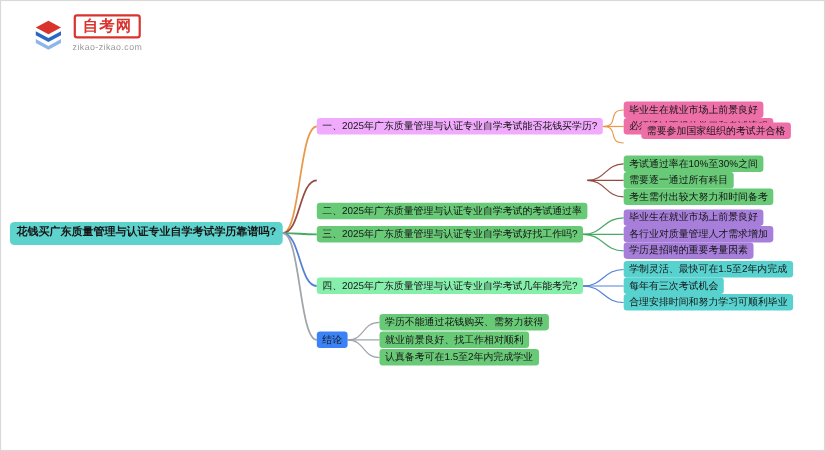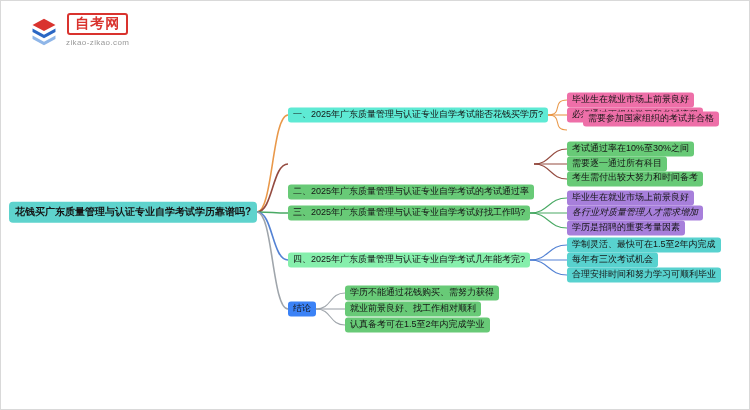--- a/index.html
+++ b/index.html
@@ -63,31 +63,31 @@
       <path d="M 529 259 C 547.5 259, 547.5 259, 566 259" stroke="#4a7bd2" stroke-width="1.1" fill="none" opacity="0.95"></path>
       <path d="M 529 259 C 547.5 259, 547.5 274, 566 274" stroke="#4a7bd2" stroke-width="1.1" fill="none" opacity="0.95"></path>
       <path d="M 256 211 C 272 211, 271 308, 287 308" stroke="#9aa0a6" stroke-width="1.6" fill="none" opacity="0.95"></path>
       <path d="M 315 308 C 331 308, 328 292, 344 292" stroke="#9aa0a6" stroke-width="1.1" fill="none" opacity="0.95"></path>
       <path d="M 315 308 C 331 308, 328 308, 344 308" stroke="#9aa0a6" stroke-width="1.1" fill="none" opacity="0.95"></path>
       <path d="M 315 308 C 331 308, 328 324, 344 324" stroke="#9aa0a6" stroke-width="1.1" fill="none" opacity="0.95"></path>
     </svg>
 
   <div id="mindmap">
       <div class="node root" style="left: 8px; top: 211px; background: rgb(94, 211, 205);">花钱买广东质量管理与认证专业自学考试学历靠谱吗?</div>
-      <div class="node" style="left: 287px; top: 114px; background: #5eead4;">一、2025年广东质量管理与认证专业自学考试能否花钱买学历?</div>
+      <div class="node" style="left: 287px; top: 114px; background: #f0abfc;">一、2025年广东质量管理与认证专业自学考试能否花钱买学历?</div>
       <div class="node" style="left: 566px; top: 99px; background: rgb(238, 111, 168);">毕业生在就业市场上前景良好</div>
       <div class="node" style="left: 566px; top: 114px; background: rgb(238, 111, 168);">必须通过正规的学习和考试流程</div>
       <div class="node" style="left: 566px; top: 118px; background: rgb(238, 111, 168); margin-left: 16px;">需要参加国家组织的考试并合格</div>
       <div class="node" style="left: 287px; top: 163px; background: rgb(104, 202, 119); margin-top: 28px;">二、2025年广东质量管理与认证专业自学考试的考试通过率</div>
       <div class="node" style="left: 566px; top: 148px; background: rgb(104, 202, 119);">考试通过率在10%至30%之间</div>
       <div class="node" style="left: 566px; top: 163px; background: rgb(104, 202, 119);">需要逐一通过所有科目</div>
-      <div class="node" style="left: 566px; top: 178px; background: rgb(104, 202, 119); font-family: Liberation Mono, monospace;">考生需付出较大努力和时间备考</div>
+      <div class="node" style="left: 566px; top: 178px; background: rgb(104, 202, 119);">考生需付出较大努力和时间备考</div>
       <div class="node" style="left: 287px; top: 212px; background: rgb(104, 202, 119);">三、2025年广东质量管理与认证专业自学考试好找工作吗?</div>
       <div class="node" style="left: 566px; top: 197px; background: rgb(167, 127, 219);">毕业生在就业市场上前景良好</div>
-      <div class="node" style="left: 566px; top: 212px; background: rgb(167, 127, 219); font-style: italic;">各行业对质量管理人才需求增加</div>
+      <div class="node" style="left: 566px; top: 212px; background: rgb(167, 127, 219);">各行业对质量管理人才需求增加</div>
       <div class="node" style="left: 566px; top: 227px; background: rgb(167, 127, 219);">学历是招聘的重要考量因素</div>
       <div class="node" style="left: 287px; top: 259px; background: #86efac;">四、2025年广东质量管理与认证专业自学考试几年能考完?</div>
       <div class="node" style="left: 566px; top: 244px; background: rgb(88, 210, 207);">学制灵活、最快可在1.5至2年内完成</div>
       <div class="node" style="left: 566px; top: 259px; background: rgb(88, 210, 207); text-align: center;">每年有三次考试机会</div>
       <div class="node" style="left: 566px; top: 274px; background: rgb(88, 210, 207);">合理安排时间和努力学习可顺利毕业</div>
       <div class="node" style="left: 287px; top: 308px; background: #3b82f6;">结论</div>
       <div class="node" style="left: 344px; top: 292px; background: rgb(104, 202, 119);">学历不能通过花钱购买、需努力获得</div>
       <div class="node" style="left: 344px; top: 308px; background: rgb(104, 202, 119);">就业前景良好、找工作相对顺利</div>
       <div class="node" style="left: 344px; top: 324px; background: rgb(104, 202, 119);">认真备考可在1.5至2年内完成学业</div>
     </div>

